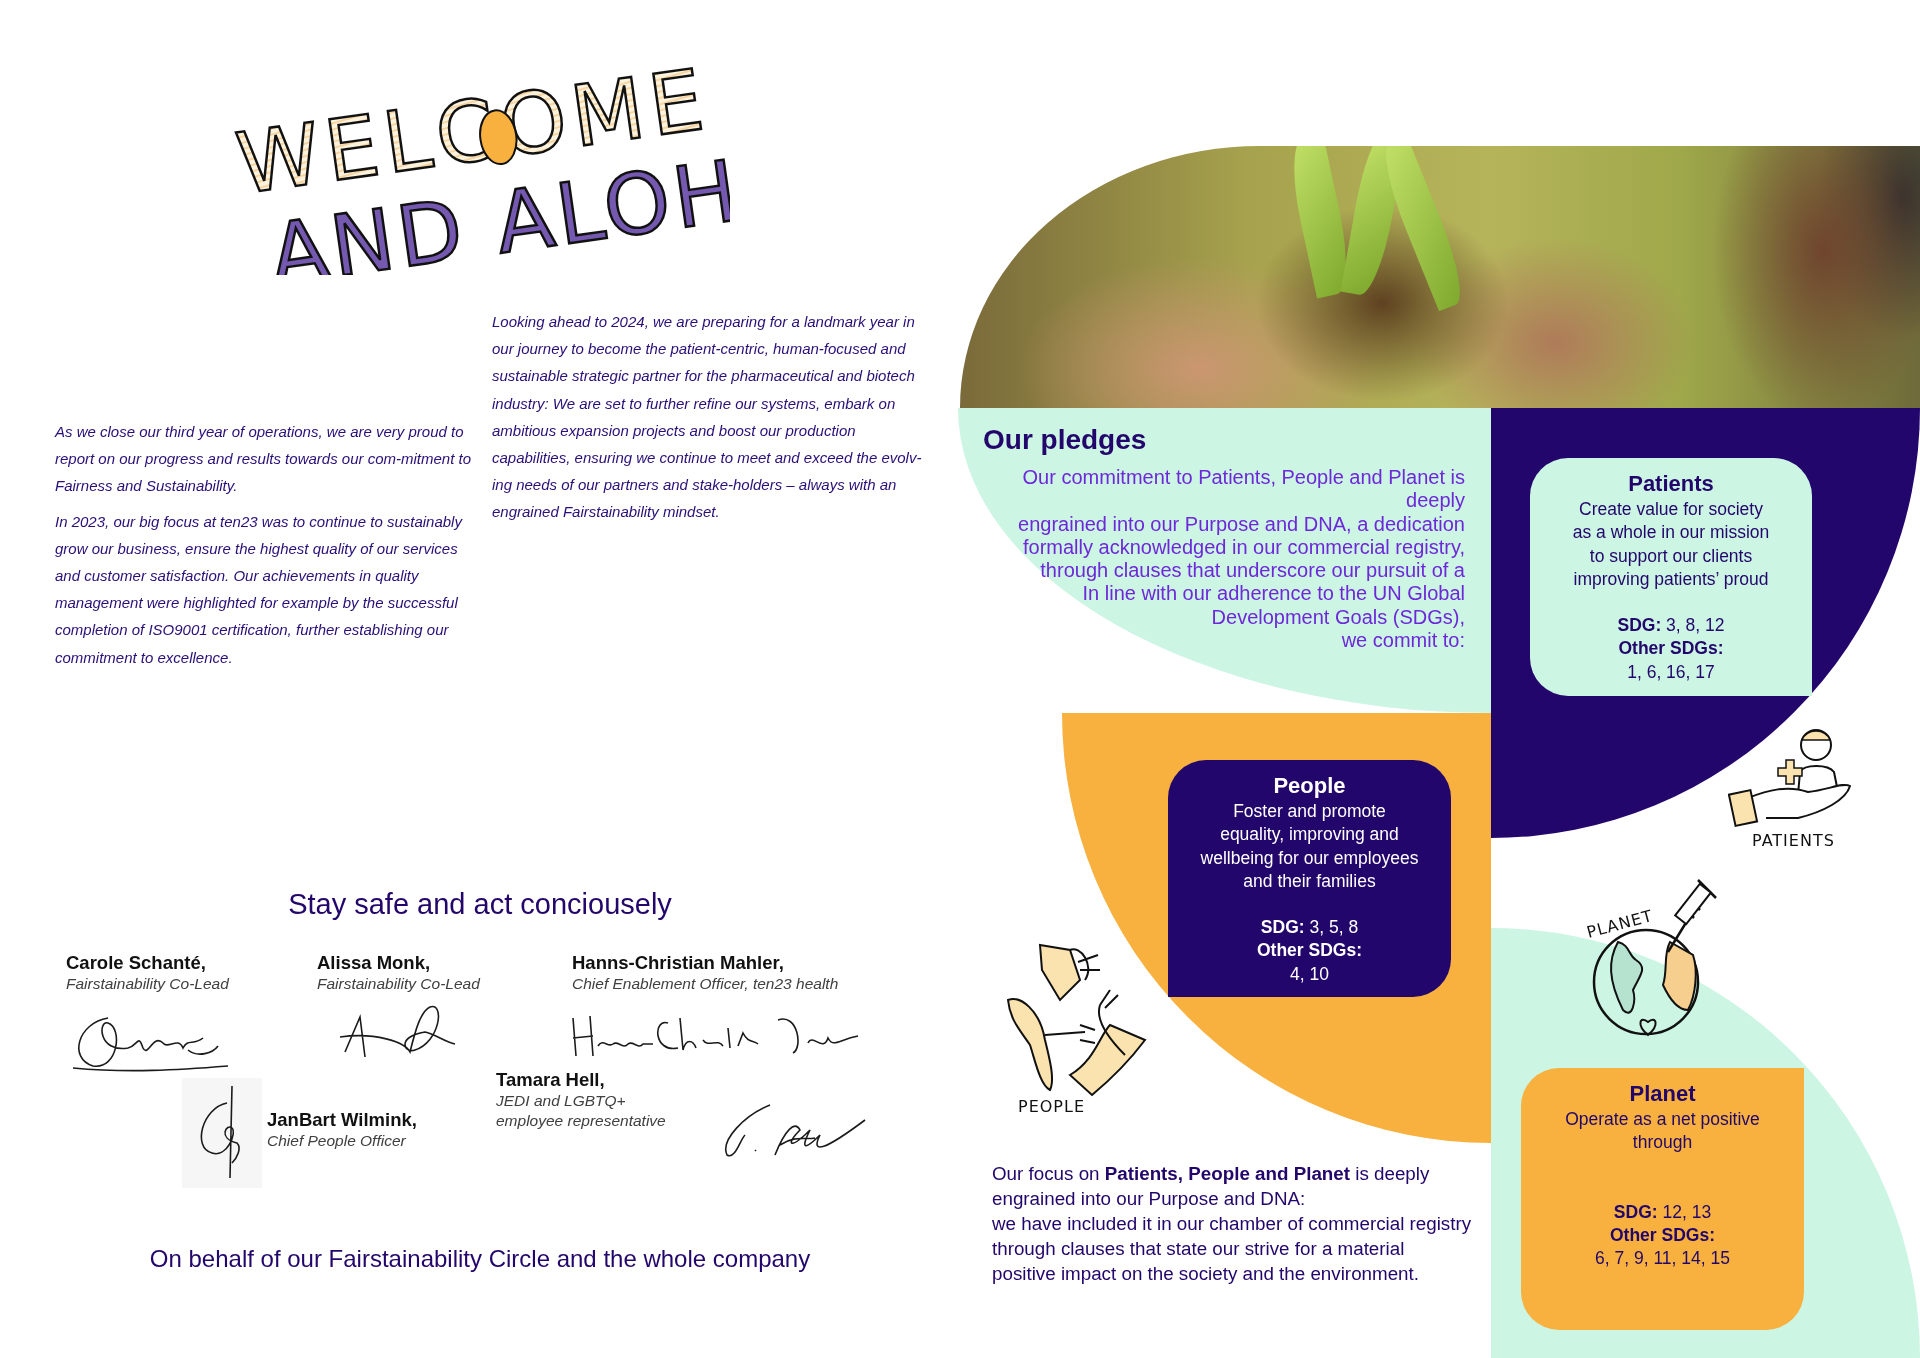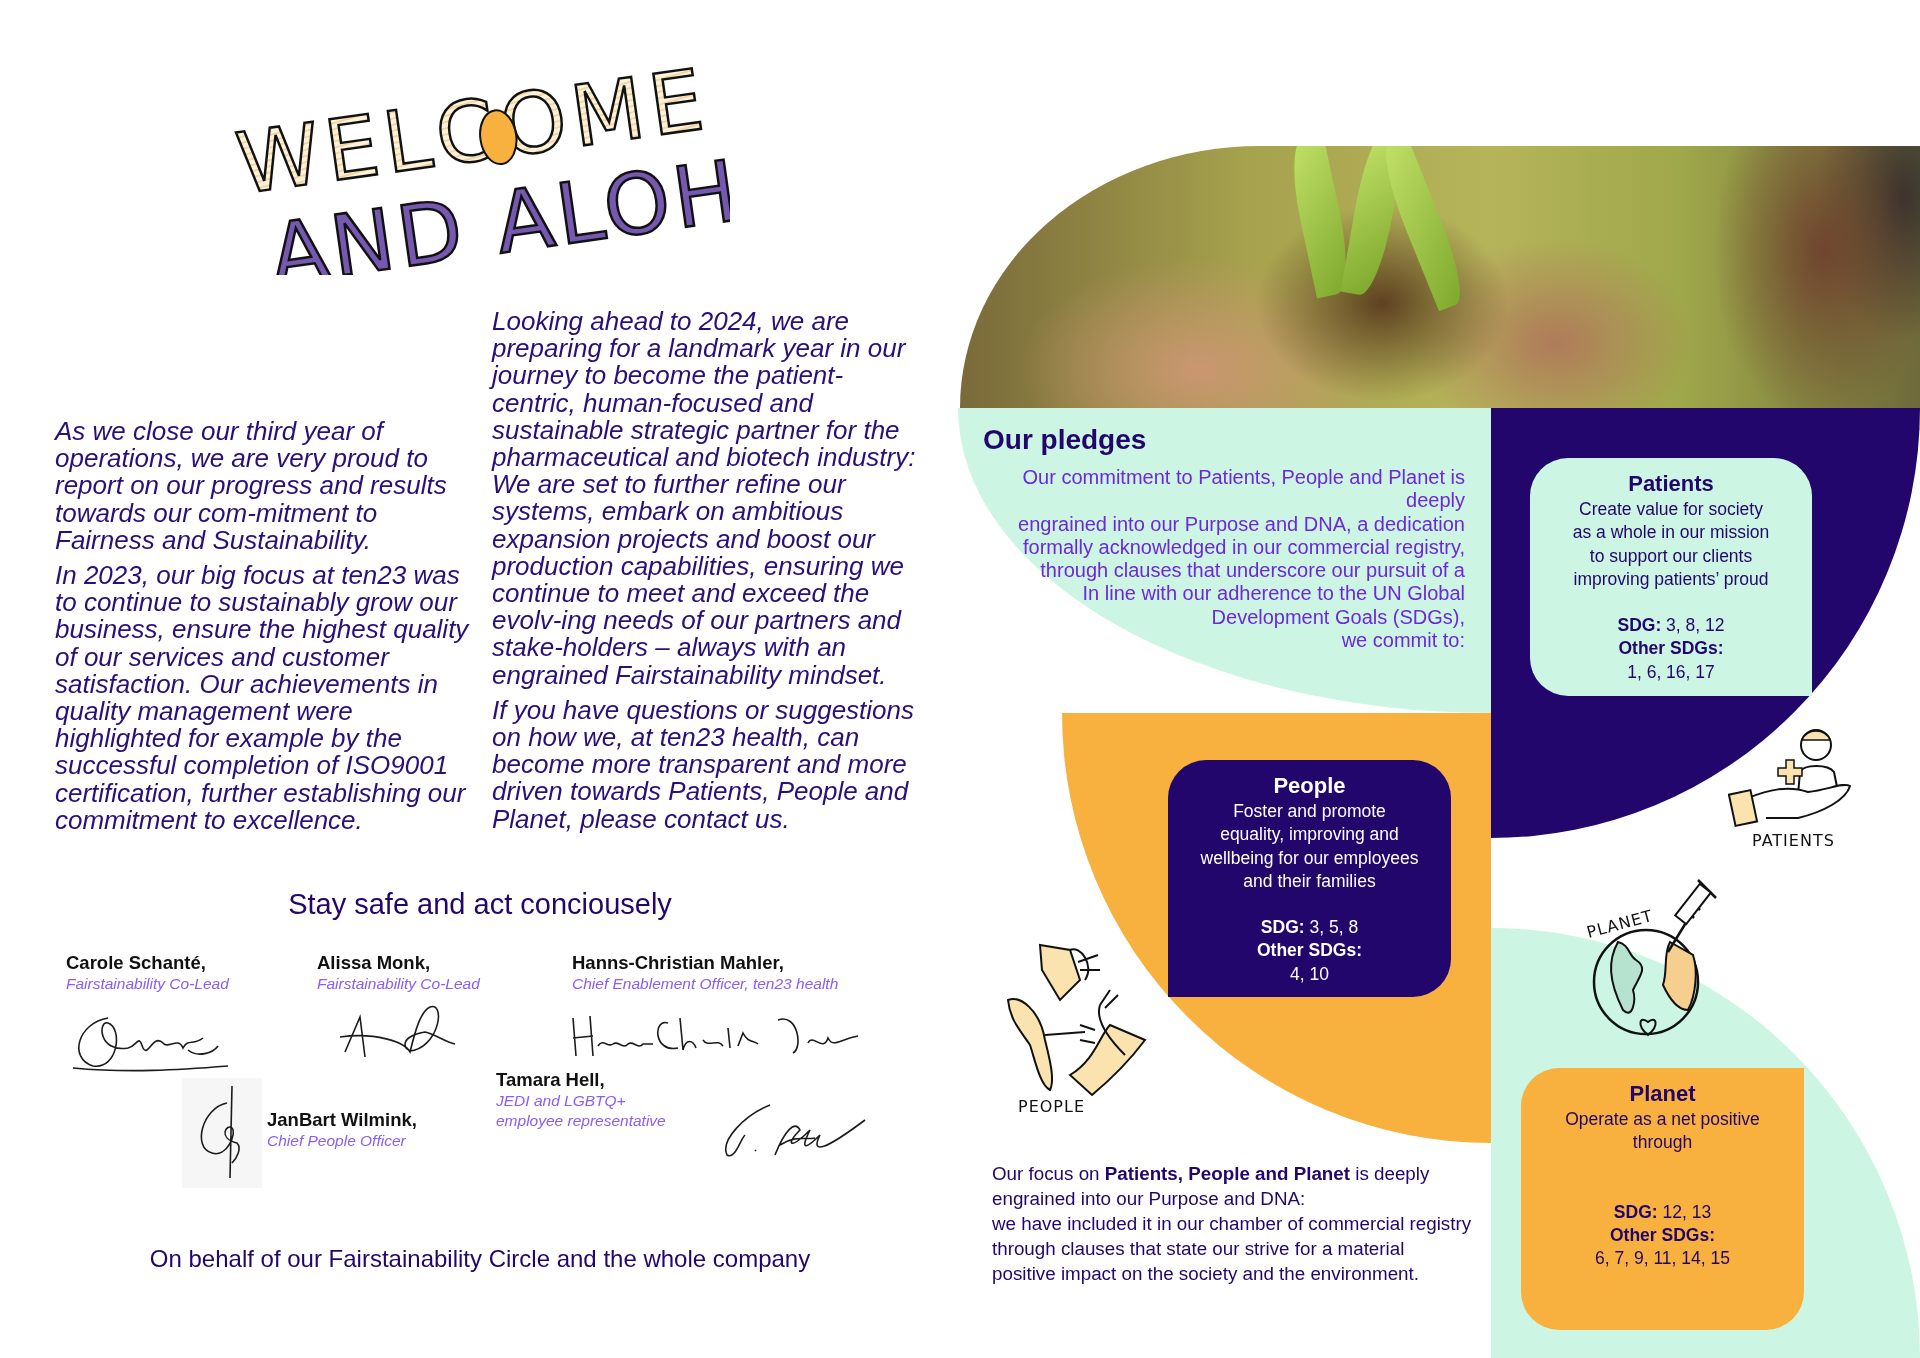--- a/index.html
+++ b/index.html
@@ -7,32 +7,32 @@
     width: 1920px; height: 1358px; position: relative; overflow: hidden;
     background: #ffffff;
     font-family: "Liberation Sans", "DejaVu Sans", sans-serif;
     color: #23066b;
   }
   .abs { position: absolute; }
 
   
   .title-art { left: 230px; top: 55px; width: 500px; height: 220px; }
   .para {
-    font-style: italic; font-size: 26px; line-height: 27.2px; color: #2a0f78;
+    font-style: italic; font-size: 15px; line-height: 27.2px; color: #2a0f78;
     margin: 0 0 8px 0;
   }
   .col1 { left: 55px; top: 418px; width: 420px; }
   .col2 { left: 492px; top: 308px; width: 430px; }
 
   .stay-safe {
     left: 0; width: 960px; top: 888px; text-align: center;
     font-size: 29px; color: #23066b;
   }
   .signer-name { font-weight: bold; font-size: 18.5px; color: #111; line-height: 23px; }
-  .signer-role { font-style: italic; font-size: 15.5px; color: #8b5cf6; line-height: 20px; }
+  .signer-role { font-style: italic; font-size: 15.5px; color: #404040; line-height: 20px; }
   .signature { stroke: #1b1b1b; fill: none; stroke-width: 1.6; }
   .behalf {
     left: 0; width: 960px; top: 1245px; text-align: center;
     font-size: 24px; color: #23066b;
   }
 
   
   .photo {
     left: 960px; top: 146px; width: 960px; height: 262px;
     border-top-left-radius: 300px 262px;
@@ -127,21 +127,20 @@
   <ellipse cx="272" cy="85" rx="18" ry="27" fill="#f8b13e" stroke="#111" stroke-width="2" transform="rotate(-8 250 110)"></ellipse>
 </svg>
 
 <div class="abs col1">
   <p class="para">As we close our third year of operations, we are very proud to report on our progress and results towards our com-mitment to Fairness and Sustainability.</p>
   <p class="para">In 2023, our big focus at ten23 was to continue to sustainably grow our business, ensure the highest quality of our services and customer satisfaction. Our achievements in quality management were highlighted for example by the successful completion of ISO9001 certification, further establishing our commitment to excellence.</p>
 </div>
 
 <div class="abs col2">
   <p class="para">Looking ahead to 2024, we are preparing for a landmark year in our journey to become the patient-centric, human-focused and sustainable strategic partner for the pharmaceutical and biotech industry: We are set to further refine our systems, embark on ambitious expansion projects and boost our production capabilities, ensuring we continue to meet and exceed the evolv-ing needs of our partners and stake-holders – always with an engrained Fairstainability mindset.</p>
-  <p class="para">If you have questions or suggestions on how we, at ten23 health, can become more transparent and more driven towards Patients, People and Planet, please contact us.</p>
 </div>
 
 <div class="abs stay-safe">Stay safe and act conciousely</div>
 
 <div class="abs" style="left:66px; top:951px;">
   <div class="signer-name">Carole Schanté,</div>
   <div class="signer-role">Fairstainability Co-Lead</div>
 </div>
 <svg class="abs" style="left:68px; top:1008px;" width="170" height="70">
   <path class="signature" d="M40 10 C10 15, 0 50, 25 58 C50 62, 55 20, 40 15 C30 12, 30 45, 60 40 C70 38, 70 25, 75 40 C80 50, 85 25, 95 35 C100 42, 110 28, 115 40 C120 30, 125 38, 135 30 M120 42 C130 50, 145 45, 150 38 M5 60 C60 65, 110 62, 160 58"></path>

